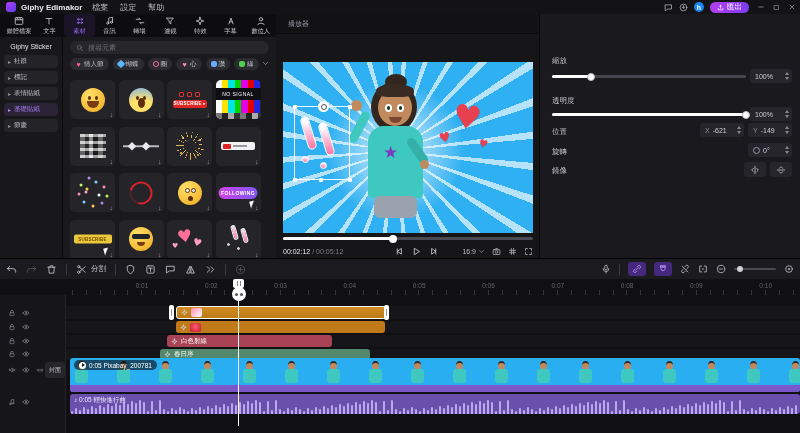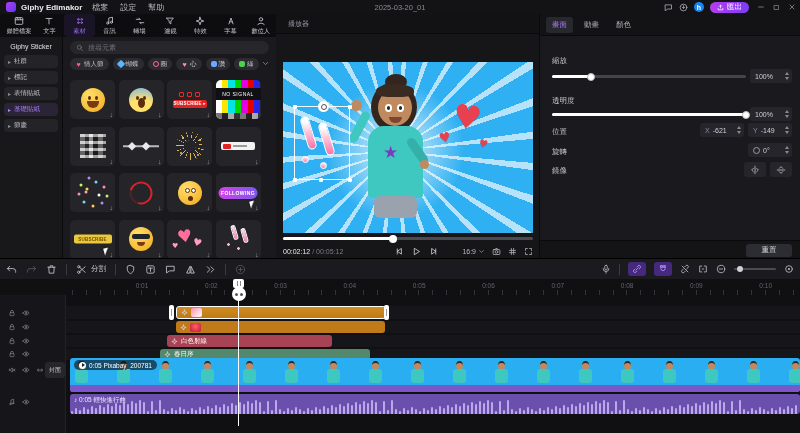--- a/index.html
+++ b/index.html
@@ -245,21 +245,20 @@
 <div id="app">
 
   <div class="abs" id="titlebar">
     <div id="logo"></div>
     <div id="app-name">Giphy Edimakor</div>
     <div id="menu" style="display:flex">
         <span class="menu-item">檔案</span>
         <span class="menu-item">設定</span>
         <span class="menu-item">幫助</span>
       </div>
-    <div id="project-title">2025-03-20_01</div>
     <div id="tb-right">
       <span class="tb-ic" id="ic-feedback">
           <svg width="9" height="9" viewBox="0 0 24 24" fill="none" stroke="currentColor" stroke-width="2" stroke-linecap="round" stroke-linejoin="round">
             <path d="M4 5h16v11H10l-6 4z"></path>
           </svg>
         </span>
       <span class="tb-ic" id="ic-update">
           <svg width="9" height="9" viewBox="0 0 24 24" fill="none" stroke="currentColor" stroke-width="2" stroke-linecap="round" stroke-linejoin="round">
             <circle cx="12" cy="12" r="9"></circle>
             <path d="M12 7v7M8.5 11l3.5 3.5L15.5 11"></path>
@@ -664,25 +663,20 @@
         <span id="ic-full">
             <svg width="9" height="9" viewBox="0 0 24 24" fill="none" stroke="currentColor" stroke-width="2" stroke-linecap="round" stroke-linejoin="round">
               <path d="M9 4H4v5M15 4h5v5M9 20H4v-5M15 20h5v-5"></path>
             </svg>
           </span>
       </div>
     </div>
   </div>
 
   <div class="abs" id="inspector">
-    <div id="insp-tabs">
-        <span class="insp-tab active">畫面</span>
-        <span class="insp-tab">動畫</span>
-        <span class="insp-tab">顏色</span>
-      </div>
     <div class="insp-label" style="top:42px">縮放</div>
     <div class="slider" style="top:61px" id="scale-slider">
         <div class="fill" style="width:38.8px"></div>
         <div class="th" style="left:34.8px"></div>
       </div>
     <div class="valbox" style="right:8px;top:55px;width:42px">
       <span>100%</span>
         <span class="steppers">
           <i class="up"></i>
           <i class="dn"></i>
@@ -730,23 +724,20 @@
     <div class="mirror-btn" style="right:34px;top:148px" id="flip-h">
         <svg width="10" height="10" viewBox="0 0 24 24" fill="none" stroke="currentColor" stroke-width="2" stroke-linecap="round" stroke-linejoin="round">
           <path d="M12 3v18M8 8l-4 4 4 4M16 8l4 4-4 4"></path>
         </svg>
       </div>
     <div class="mirror-btn" style="right:8px;top:148px" id="flip-v">
         <svg width="10" height="10" viewBox="0 0 24 24" fill="none" stroke="currentColor" stroke-width="2" stroke-linecap="round" stroke-linejoin="round">
           <path d="M3 12h18M8 8l4-4 4 4M8 16l4 4 4-4"></path>
         </svg>
       </div>
-    <div id="insp-footer">
-      <div id="reset-btn">重置</div>
-    </div>
   </div>
 
   <div class="abs" id="timeline">
     <div id="tl-toolbar">
         <span class="tl-ic">
           <svg width="11" height="11" viewBox="0 0 24 24" fill="none" stroke="currentColor" stroke-width="2" stroke-linecap="round" stroke-linejoin="round">
             <path d="M8 5L3 10l5 5M3 10h12a6 6 0 0 1 6 6v2"></path>
           </svg>
         </span>
         <span class="tl-ic dim">

